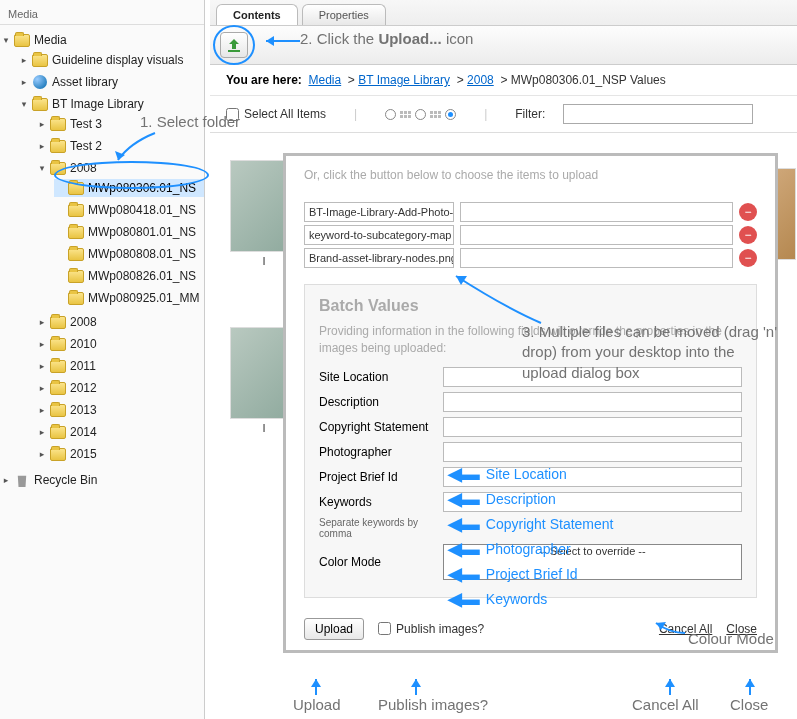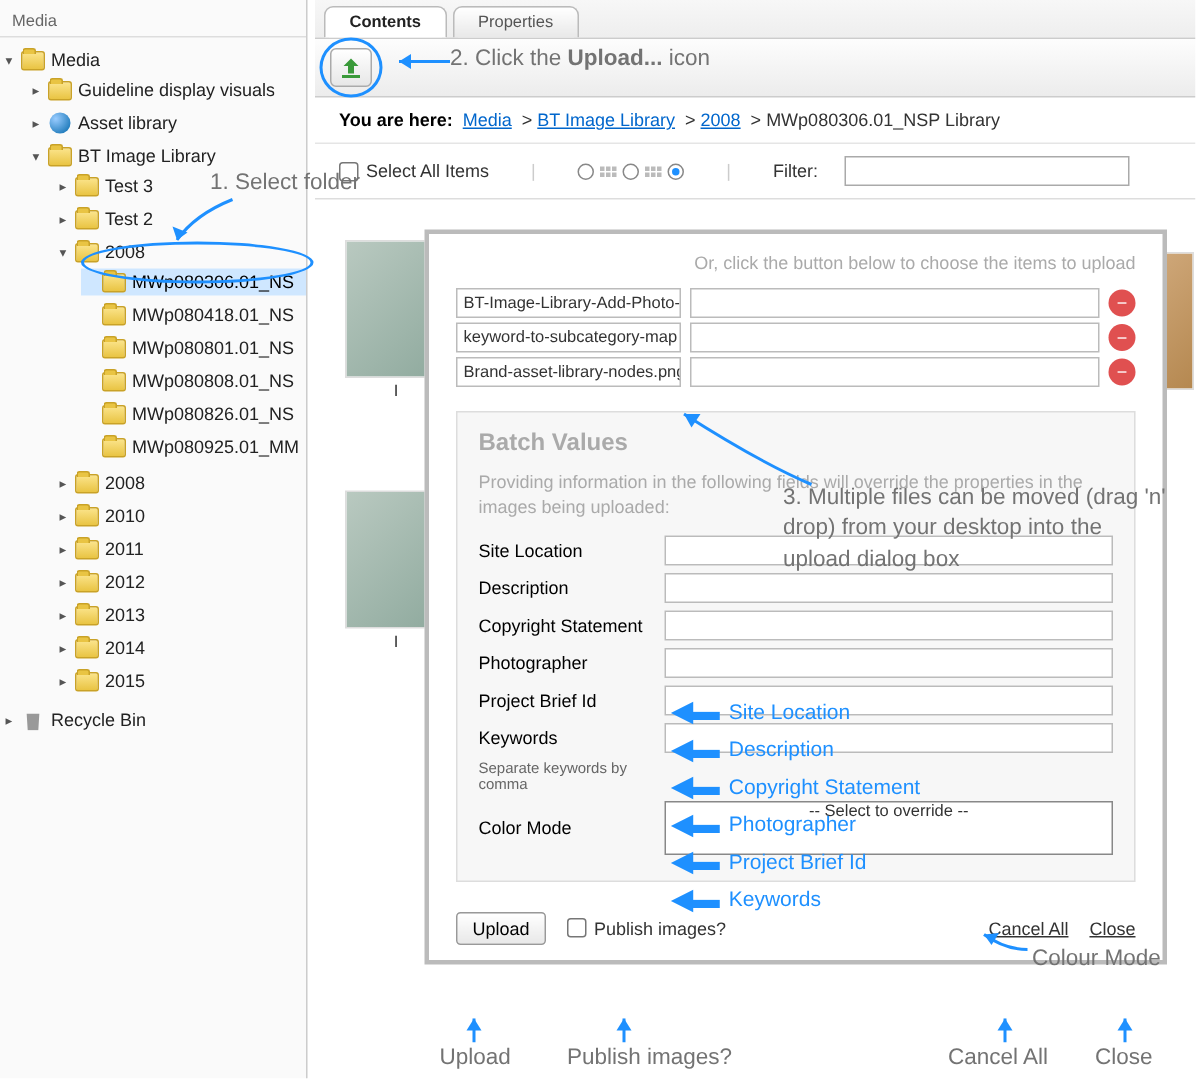--- a/index.html
+++ b/index.html
@@ -54,21 +54,21 @@
 
 .thumbs { position: absolute; left: 230px; top: 160px; display: flex; gap: 30px; z-index: 0; }
 .thumb { width: 68px; height: 92px; border: 1px solid #ddd; background: linear-gradient(135deg,#b9c9c0,#8ea99d); }
 .thumb.r { background: linear-gradient(135deg,#d9b48a,#b58850); position: relative; }
 .thumb.r::after{content:"5"; position:absolute; right:-14px; top:44px; font-size:12px; color:#333;}
 
 
 .dialog { position: absolute; left: 283px; top: 153px; width: 495px; border: 3px solid #bbb; background: #fff; z-index: 5; }
 .dlg-inner { padding: 12px 18px 10px; }
 .dlg-title { text-align: center; color: #bbb; font-size: 24px; font-weight: bold; margin-bottom: 4px; }
-.dlg-sub { text-align: right; color: #aaa; font-size: 12px; margin-bottom: 10px; }
+.dlg-sub { text-align: left; color: #aaa; font-size: 12px; margin-bottom: 20px; }
 .choose-row { text-align:center; margin-bottom: 10px; }
 .choose-btn { border:1px solid #999; background: linear-gradient(#fff,#e8e8e8); padding: 3px 10px; font-size: 12px; border-radius: 3px; cursor:pointer; }
 .choose-note { font-size: 12px; color: #333; margin-left: 4px; }
 .file-row { display:flex; align-items:center; gap:6px; margin: 3px 0; }
 .file-name { flex: 0 0 150px; border:1px solid #bbb; height:20px; padding:0 4px; font-size:11px; overflow:hidden; text-overflow:ellipsis; white-space:nowrap; color:#333; display:flex; align-items:center;}
 .file-prog { flex:1; border:1px solid #bbb; height:20px; }
 .file-del { width:18px; height:18px; border-radius:50%; background:#e05050; color:#fff; display:flex; align-items:center; justify-content:center; font-size:12px; cursor:pointer; line-height:1;}
 .batch-box { border:1px solid #ddd; background:#f7f7f7; padding: 12px 14px; margin-top: 16px; }
 .batch-title { color:#aaa; font-weight:bold; font-size:16px; margin-bottom:8px;}
 .batch-desc { color:#aaa; font-size:12px; margin-bottom: 10px; line-height:1.4;}
@@ -268,21 +268,21 @@
         </svg>
       <div class="upload-circle"></div>
     </div>
   </div>
 
   <div class="breadcrumb">
     <span class="bc-label">You are here:</span>
     &nbsp;<a>Media</a>
     &nbsp;&gt;&nbsp;<a>BT Image Library</a>
     &nbsp;&gt;&nbsp;<a>2008</a>
-    &nbsp;&gt;&nbsp;<span>MWp080306.01_NSP Library</span>
+    &nbsp;&gt;&nbsp;<span>MWp080306.01_NSP Values</span>
   </div>
 
   <div class="filterbar">
     <label class="chk">
         <input type="checkbox" style="">
         <span>Select All Items</span>
       </label>
     <span class="sep">|</span>
     <div class="view-icons">
       <span class="view-radio"></span>

